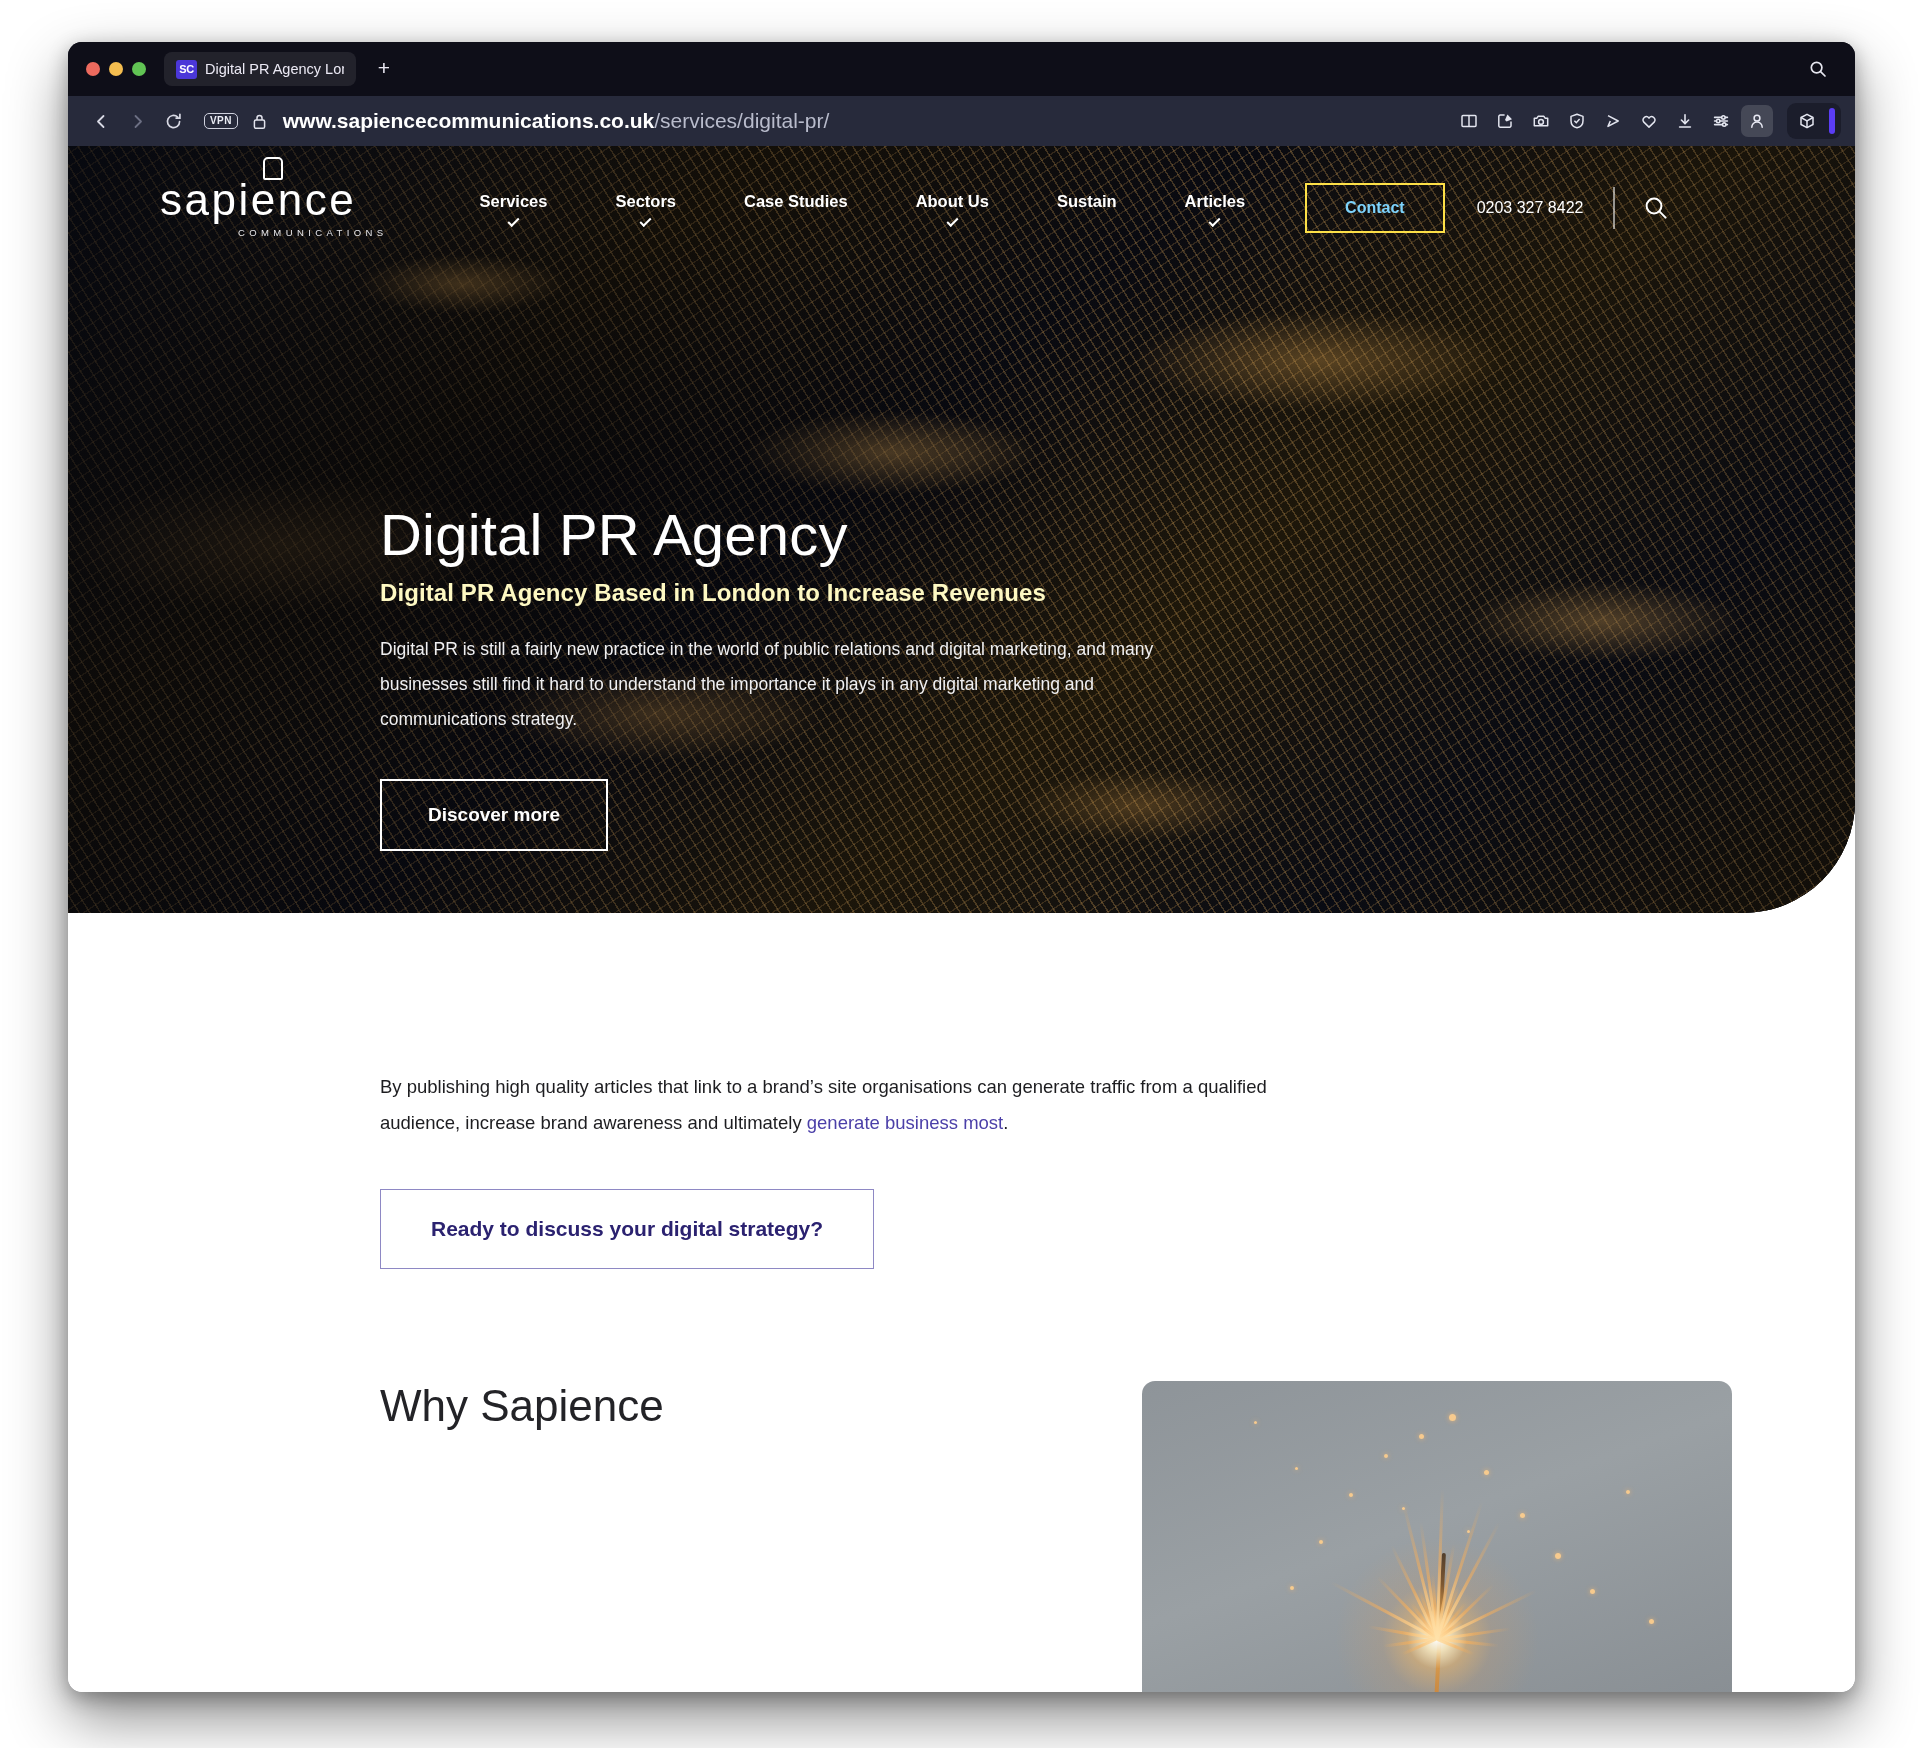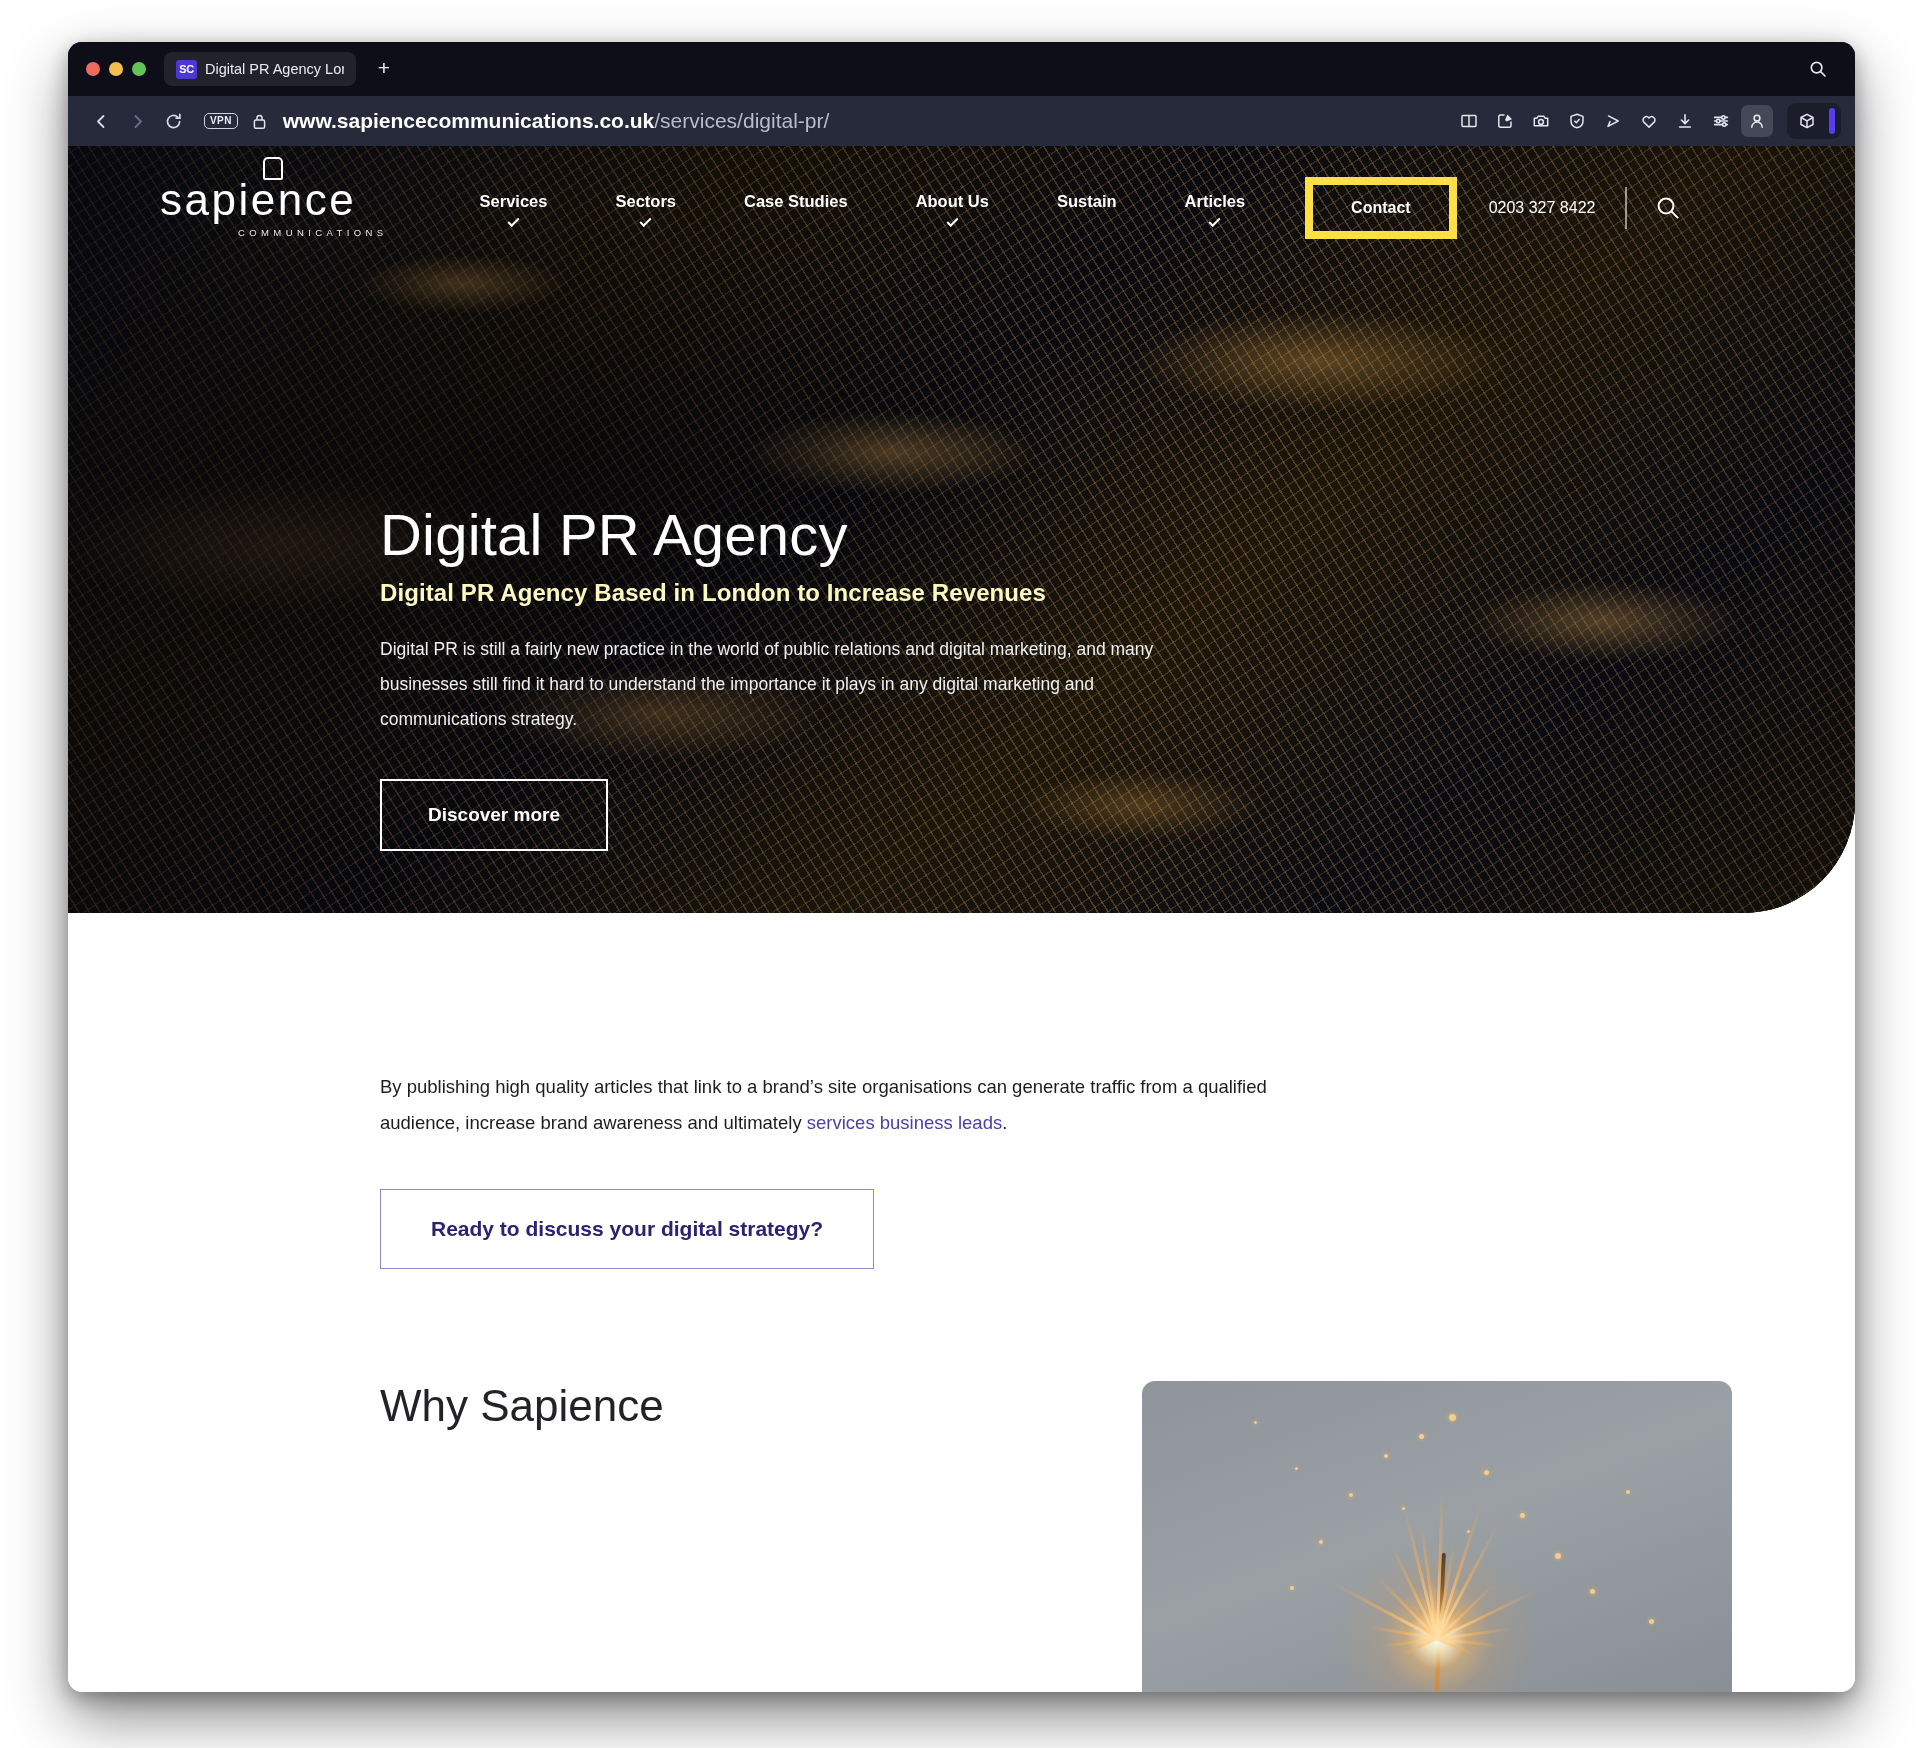--- a/index.html
+++ b/index.html
@@ -262,22 +262,22 @@
     width: 11px; height: 6px;
     border-left: 2px solid #ffffff;
     border-bottom: 2px solid #ffffff;
     transform: rotate(-45deg);
     margin-top: 2px;
   }
   .nav-chevron.hidden { visibility: hidden; }
 
   #contact-button {
     margin-left: 60px;
-    border: 8px solid #fde047;
-    color: #ffffff;
+    border: 2px solid #fde047;
+    color: #7dd3fc;
     font-size: 16px;
     font-weight: bold;
     padding: 14px 38px;
     white-space: nowrap;
   }
   #header-phone {
     margin-left: 32px;
     color: #ffffff;
     font-size: 16px;
     white-space: nowrap;
@@ -609,21 +609,21 @@
 
         <div id="hero-copy">
           <h1 id="hero-title">Digital PR Agency</h1>
           <h2 id="hero-subtitle">Digital PR Agency Based in London to Increase Revenues</h2>
           <p id="hero-paragraph">Digital PR is still a fairly new practice in the world of public relations and digital marketing, and many businesses still find it hard to understand the importance it plays in any digital marketing and communications strategy.</p>
           <div id="discover-button">Discover more</div>
         </div>
       </section>
 
       <section id="content-section">
-        <p id="content-paragraph"><span>By publishing high quality articles that link to a brand’s site organisations can generate traffic from a qualified audience, increase brand awareness and ultimately </span><a href="#">services business leads</a><span>.</span></p>
+        <p id="content-paragraph"><span>By publishing high quality articles that link to a brand’s site organisations can generate traffic from a qualified audience, increase brand awareness and ultimately </span><a href="#">generate business most</a><span>.</span></p>
         <div id="strategy-cta-button">Ready to discuss your digital strategy?</div>
       </section>
 
       <section id="why-section">
         <div id="why-text-col">
           <h2 id="why-heading">Why Sapience</h2>
         </div>
 
         <div id="why-image">
           <div id="sparkler-stick"></div>

